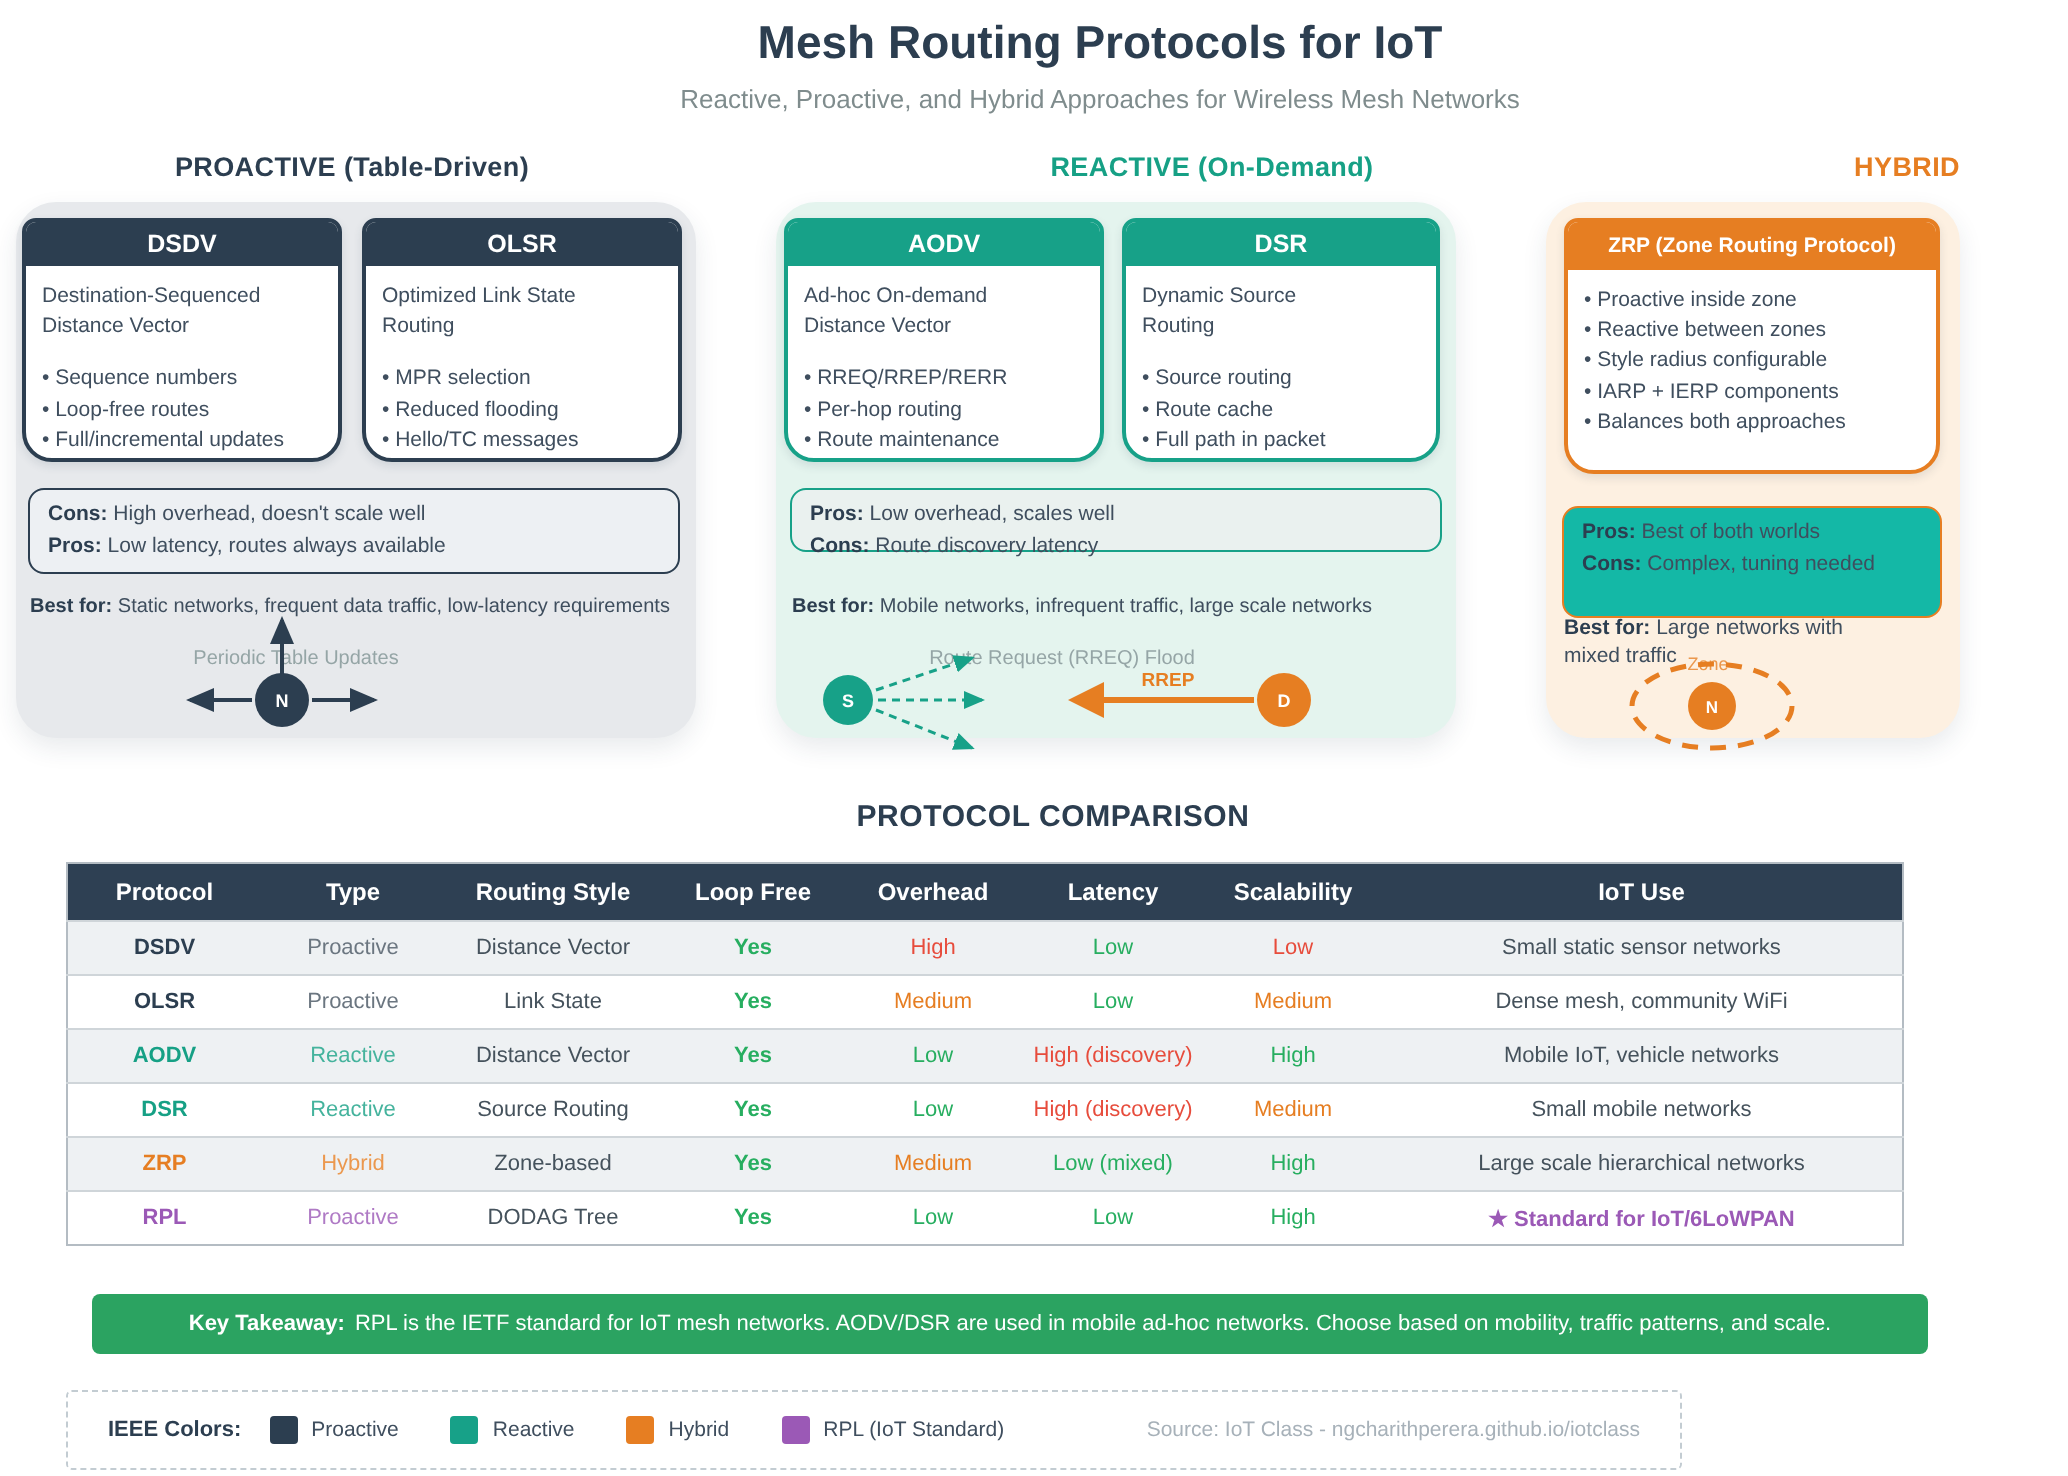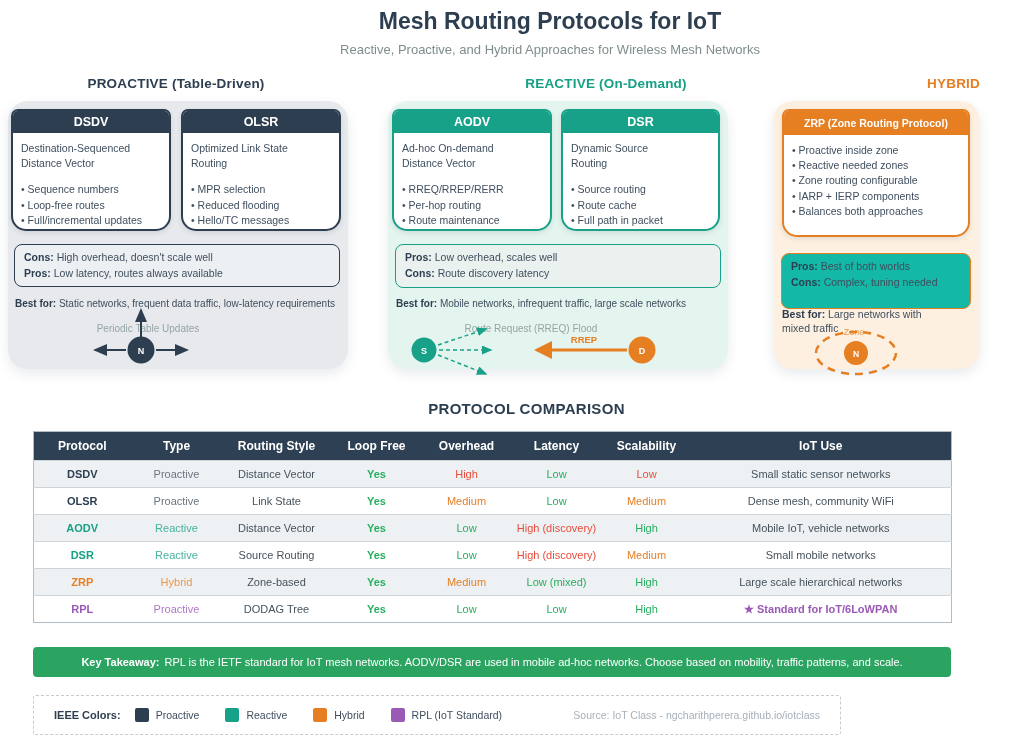--- a/index.html
+++ b/index.html
@@ -32,21 +32,21 @@
   .card-navy .card-header { background:#2c3e50; }
   .card-teal .card-header { background:#17a188; }
   .card-orange .card-header { background:#e67e22; height:24px; line-height:24px; font-size:10.5px; }
   .card-body { padding:8px 8px; font-size:10.5px; color:#3f4e5e; line-height:1.45; }
   .card-desc { margin-bottom:11px; }
   .bullet { white-space:nowrap; }
 
   
   .proscons { position:absolute; border:1.5px solid; border-radius:8px; padding:5px 9px; font-size:10.5px; line-height:1.5; color:#3f4e5e; }
   .pc-proactive { left:6px; top:143px; width:326px; height:43px; background:#edf0f3; border-color:#2c3e50; }
-  .pc-reactive { left:7px; top:143px; width:326px; height:44px; background:#eaf1ef; border-color:#17a188; }
+  .pc-reactive { left:7px; top:143px; width:326px; height:32px; background:#eaf1ef; border-color:#17a188; }
   .pc-hybrid { left:8px; top:152px; width:190px; height:56px; background:#14b8a6; border-color:#e67e22; }
   .pc-label { font-weight:bold; color:#2c3e50; }
 
   
   .bestfor { position:absolute; font-size:10px; color:#3f4e5e; white-space:nowrap; }
   .bf-proactive { left:7px; top:197px; }
   .bf-reactive { left:8px; top:197px; }
   .bf-hybrid { left:9px; top:206px; width:150px; white-space:normal; line-height:1.35; font-size:10.5px; }
   .bf-label { font-weight:bold; color:#2c3e50; }
 
@@ -70,21 +70,21 @@
   .comparison-table th:nth-child(7), .comparison-table td:nth-child(7){ width:88px; }
   .comparison-table th:nth-child(8), .comparison-table td:nth-child(8){ width:261px; }
   .c-navy{color:#2c3e50}.c-teal{color:#16a085}.c-teal-lt{color:#45b39d}
   .c-orange{color:#e67e22}.c-orange-lt{color:#eb984e}
   .c-purple{color:#9b59b6}.c-purple-lt{color:#af7ac5}
   .c-green{color:#27ae60}.c-red{color:#e74c3c}
   .c-dark{color:#45525c}.c-gray{color:#6b7680}
   .b{font-weight:bold}
 
   
-  .takeaway { position:absolute; left:33px; top:647px; width:918px; height:30px; background:#2ba361; border-radius:4px; color:#fff; font-size:11px; display:flex; align-items:center; justify-content:center; }
+  .takeaway { position:absolute; left:46px; top:647px; width:918px; height:30px; background:#2ba361; border-radius:4px; color:#fff; font-size:11px; display:flex; align-items:center; justify-content:center; }
   .takeaway .tk-label { font-weight:bold; margin-right:5px; }
 
   
   .legend { position:absolute; left:33px; top:695px; width:808px; height:40px; border:1.5px dashed #c3ccd2; border-radius:3px; display:flex; align-items:center; padding:0 20px; }
   .legend-label { font-size:11px; font-weight:bold; color:#2c3e50; margin-right:14px; }
   .legend-item { display:flex; align-items:center; margin-right:26px; }
   .legend-swatch { width:14px; height:14px; border-radius:2px; margin-right:7px; }
   .legend-item-label { font-size:10.5px; color:#3f4e5e; }
   .legend-source { margin-left:auto; font-size:10.5px; color:#a7b1b9; }
 </style>
@@ -201,22 +201,22 @@
       <circle cx="254" cy="49" r="13.5" fill="#e67e22"></circle>
       <text x="254" y="52.5" text-anchor="middle" font-size="9" font-weight="bold" fill="#ffffff">D</text>
     </svg>
   </div>
 
   <div class="panel panel-hybrid">
     <div class="card card-orange" style="left:9px;width:188px;height:128px;">
       <div class="card-header">ZRP (Zone Routing Protocol)</div>
       <div class="card-body">
         <div class="bullet">• Proactive inside zone</div>
-        <div class="bullet">• Reactive needed zones</div>
-        <div class="bullet">• Zone routing configurable</div>
+        <div class="bullet">• Reactive between zones</div>
+        <div class="bullet">• Style radius configurable</div>
         <div class="bullet">• IARP + IERP components</div>
         <div class="bullet">• Balances both approaches</div>
       </div>
     </div>
     <div class="proscons pc-hybrid">
       <div><span class="pc-label">Pros:</span> <span>Best of both worlds</span></div>
       <div><span class="pc-label">Cons:</span> <span>Complex, tuning needed</span></div>
     </div>
     <div class="bestfor bf-hybrid">
       <span class="bf-label">Best for:</span> <span>Large networks with mixed traffic</span>

